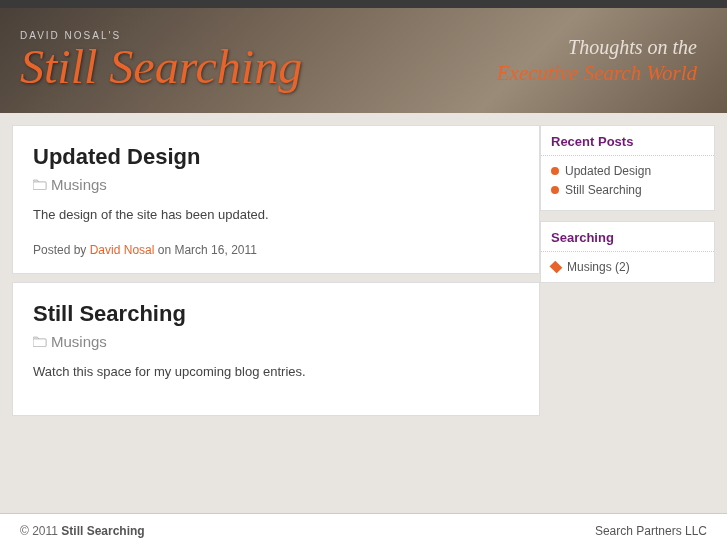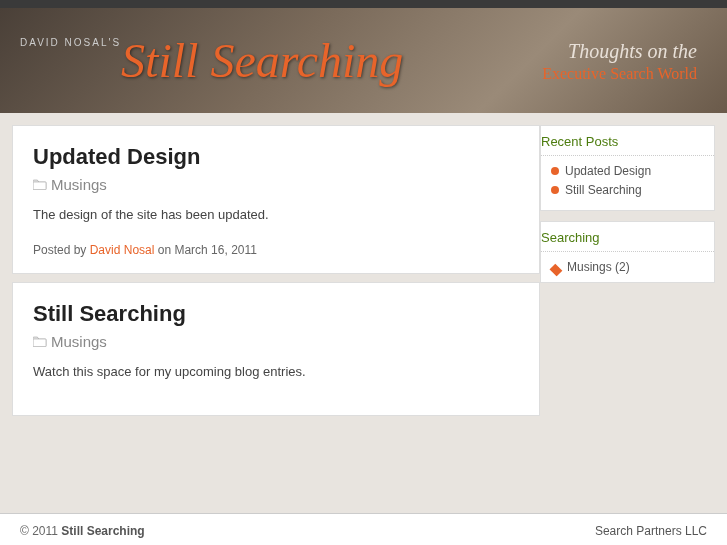--- a/index.html
+++ b/index.html
@@ -23,21 +23,21 @@
       height: 105px;
       position: relative;
       overflow: hidden;
       display: flex;
       align-items: center;
       padding: 0 20px;
     }
 
     .header-left {
       display: flex;
-      flex-direction: row;
+      flex-direction: column;
     }
 
     .site-name-small {
       color: #ccc;
       font-size: 10px;
       letter-spacing: 2px;
       font-family: Arial, sans-serif;
       text-transform: uppercase;
       font-weight: normal;
       margin-bottom: 2px;
@@ -64,22 +64,23 @@
     .tagline-top {
       color: #e8e0d8;
       font-size: 20px;
       font-family: Liberation Serif, serif;
       font-style: italic;
       line-height: 1.3;
     }
 
     .tagline-bottom {
       color: #e8642a;
-      font-size: 16px;
+      font-size: 21px;
       font-family: Georgia, serif;
+      font-style: italic;
       line-height: 1.3;
       text-align: right;
     }
 
     
     .main-container {
       max-width: 727px;
       margin: 0 auto;
       background: #e8e4df;
       min-height: 400px;
@@ -156,23 +157,23 @@
     }
 
     .sidebar-widget {
       background: #fff;
       border: 1px solid #ddd;
       margin-bottom: 10px;
     }
 
     .widget-title {
       font-size: 13px;
-      font-weight: normal;
-      color: #4d7c0f;
-      padding: 8px 10px 6px 0;
+      font-weight: bold;
+      color: #701a75;
+      padding: 8px 10px 6px 10px;
       border-bottom: 1px dotted #ccc;
       font-family: Arial, sans-serif;
     }
 
     .widget-content {
       padding: 8px 10px;
     }
 
     .recent-post-item {
       display: flex;
@@ -192,21 +193,21 @@
     .bullet-dot {
       width: 8px;
       height: 8px;
       background: #e8642a;
       border-radius: 50%;
       flex-shrink: 0;
     }
 
     .category-item {
       display: flex;
-      align-items: flex-end;
+      align-items: center;
       gap: 6px;
       font-size: 12px;
       font-family: Arial, sans-serif;
     }
 
     .category-item a {
       color: #555;
       text-decoration: none;
     }
 

